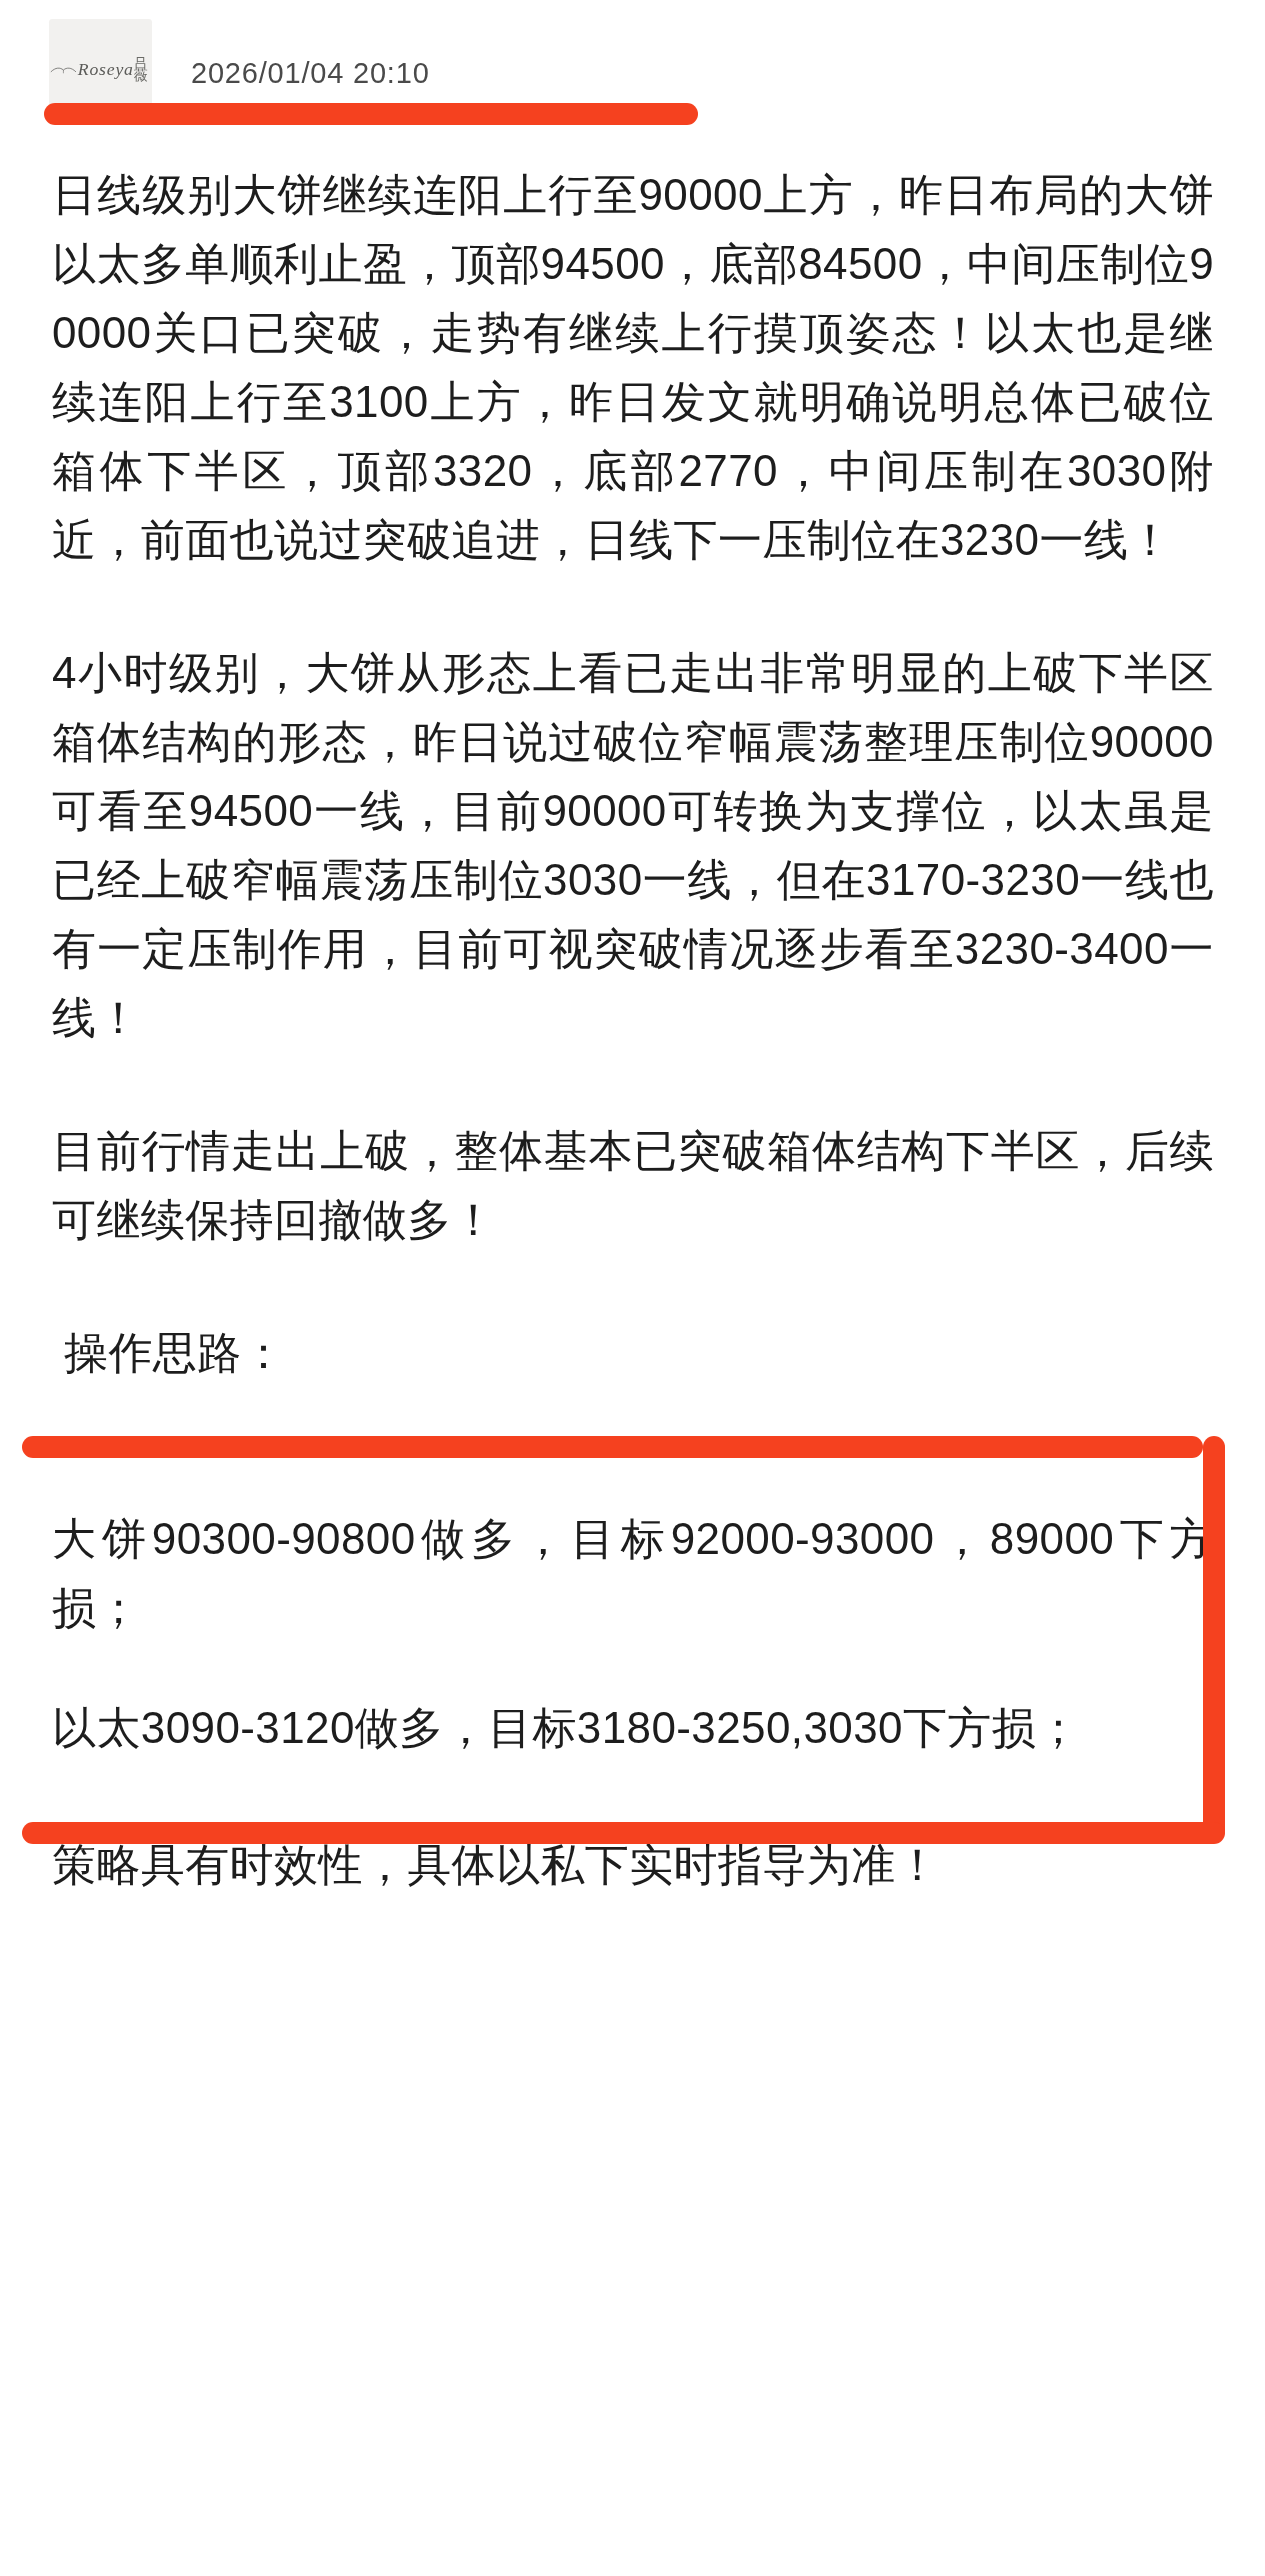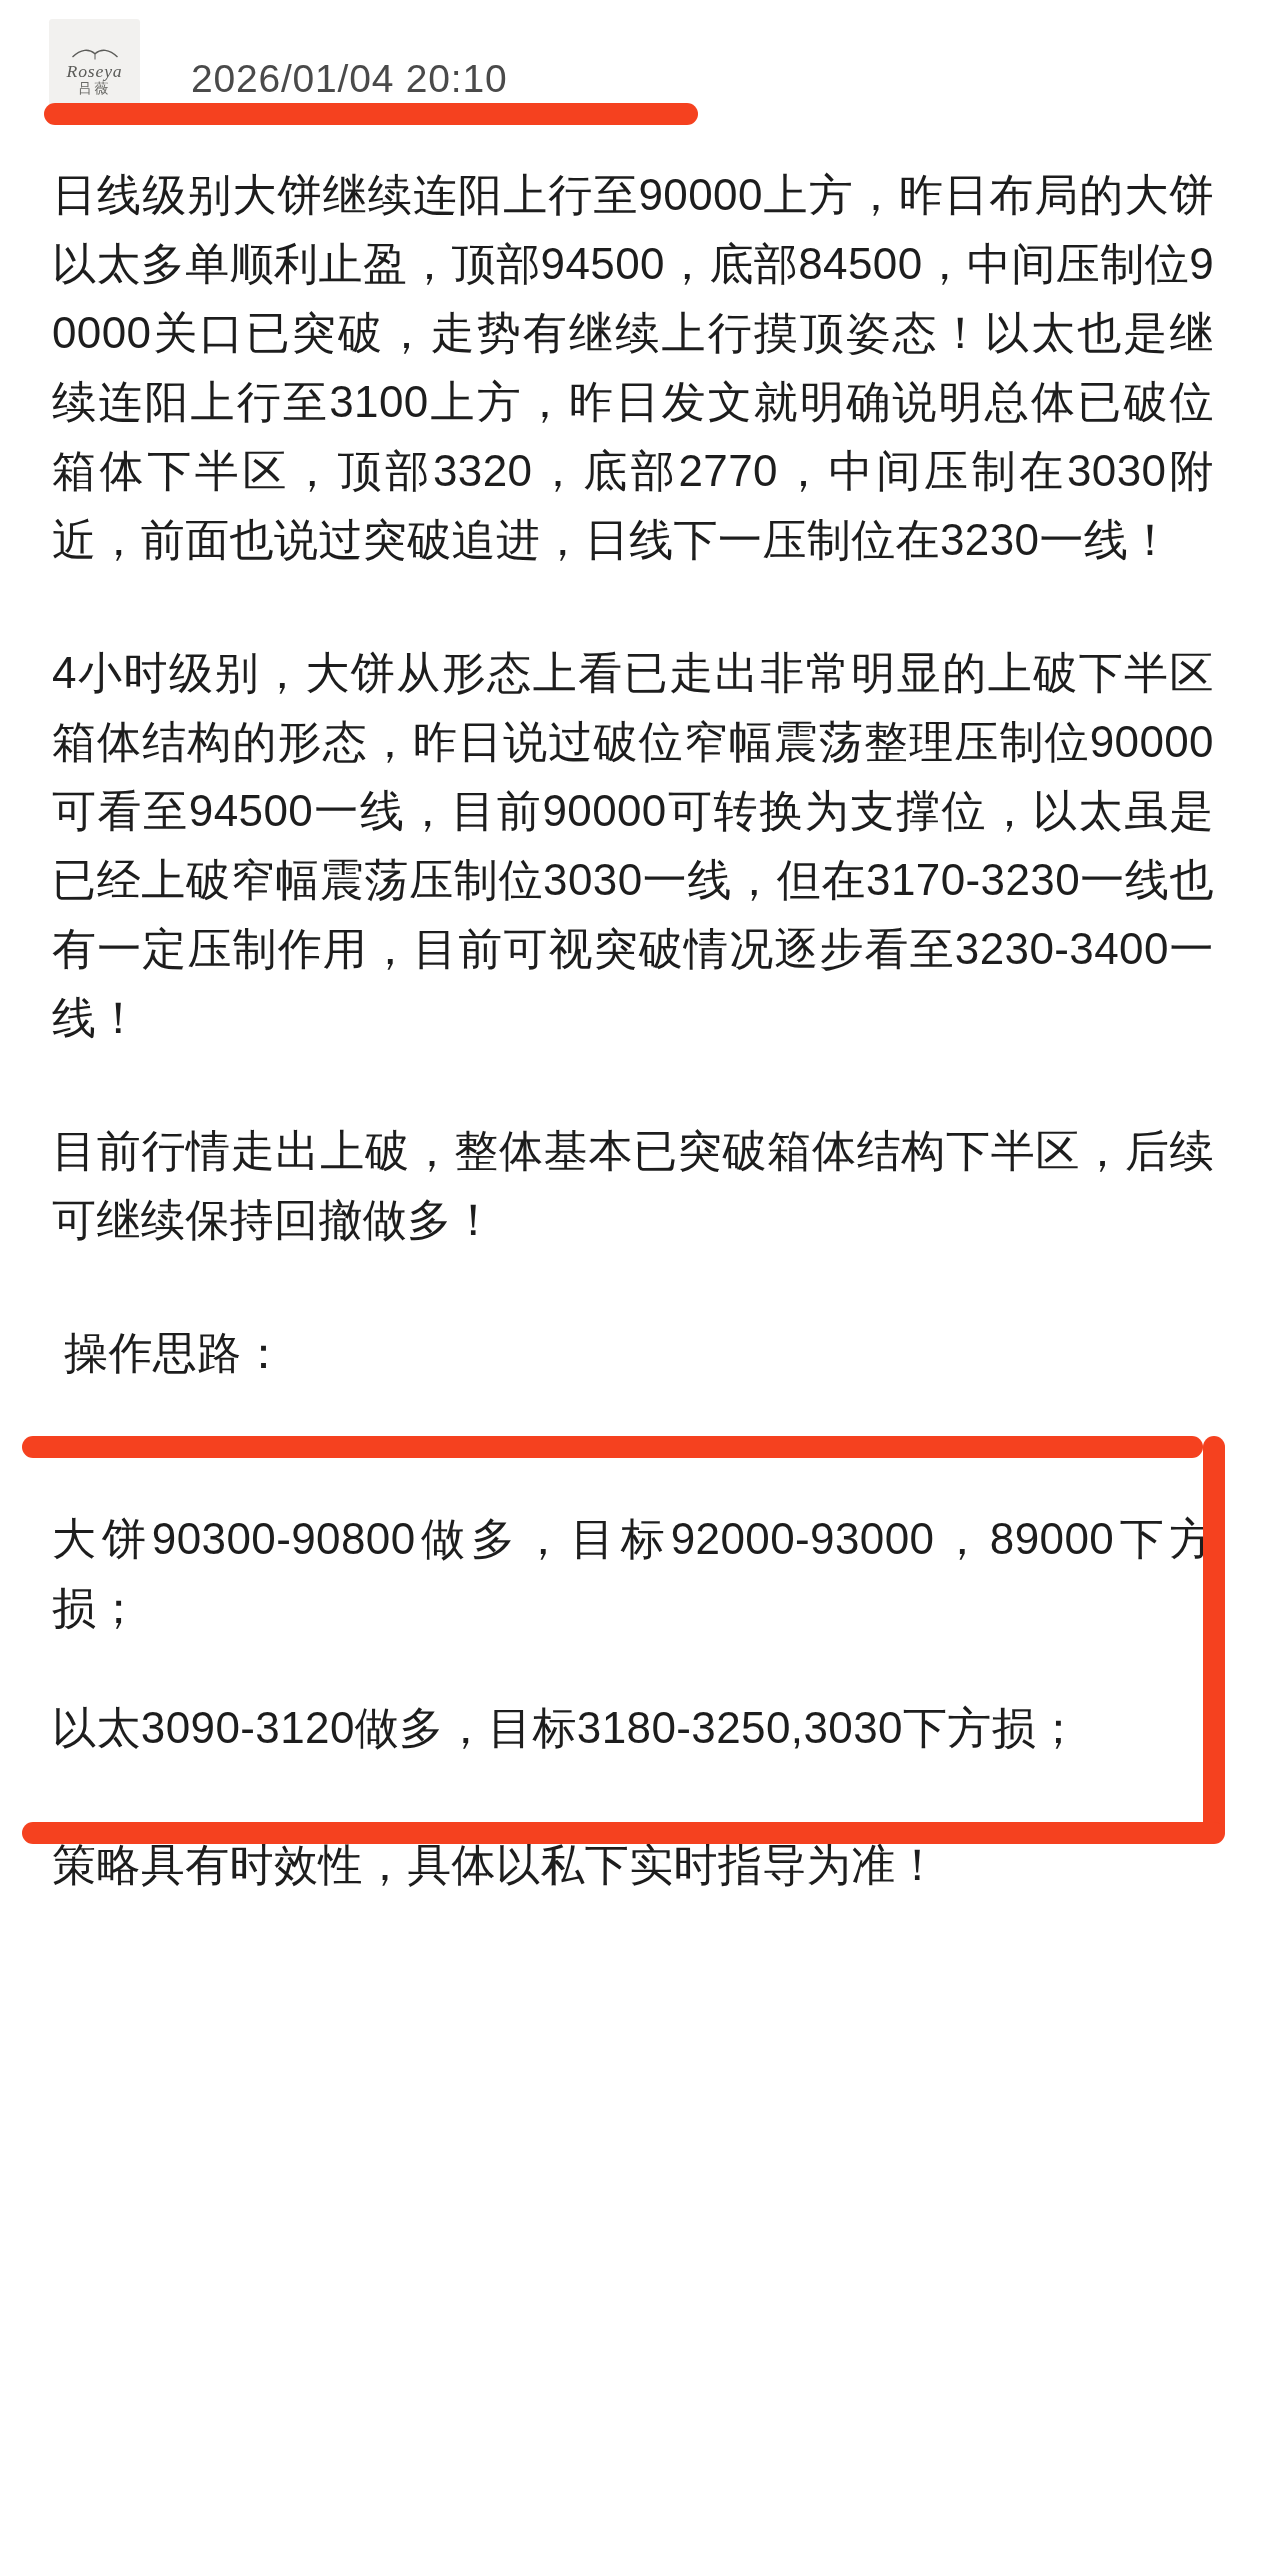--- a/index.html
+++ b/index.html
@@ -27,26 +27,26 @@
   
   .header {
     position: relative;
     height: 152px;
     padding: 18.6px 0 0 0;
   }
   .avatar {
     position: absolute;
     left: 49px;
     top: 18.6px;
-    width: 91px;
+    width: 103px;
     height: 101px;
     background: #f2f1ef;
     border-radius: 3.4px;
     display: flex;
-    flex-direction: column;
+    flex-direction: row;
     align-items: center;
     justify-content: center;
     overflow: hidden;
   }
   .avatar .mark {
     width: 52px;
     height: 15px;
     margin-top: 3.4px;
   }
   .avatar .brand-script {
@@ -62,21 +62,21 @@
     color: #6a6a66;
     letter-spacing: 2.5px;
     line-height: 11.8px;
     margin-top: 1.7px;
   }
 
   .timestamp {
     position: absolute;
     left: 191px;
     top: 57px;
-    font-size: 39px;
+    font-size: 29px;
     color: #4a4a4a;
     letter-spacing: 0.8px;
     white-space: nowrap;
   }
 
   
   .marker-underline {
     position: absolute;
     left: 44px;
     top: 103px;

